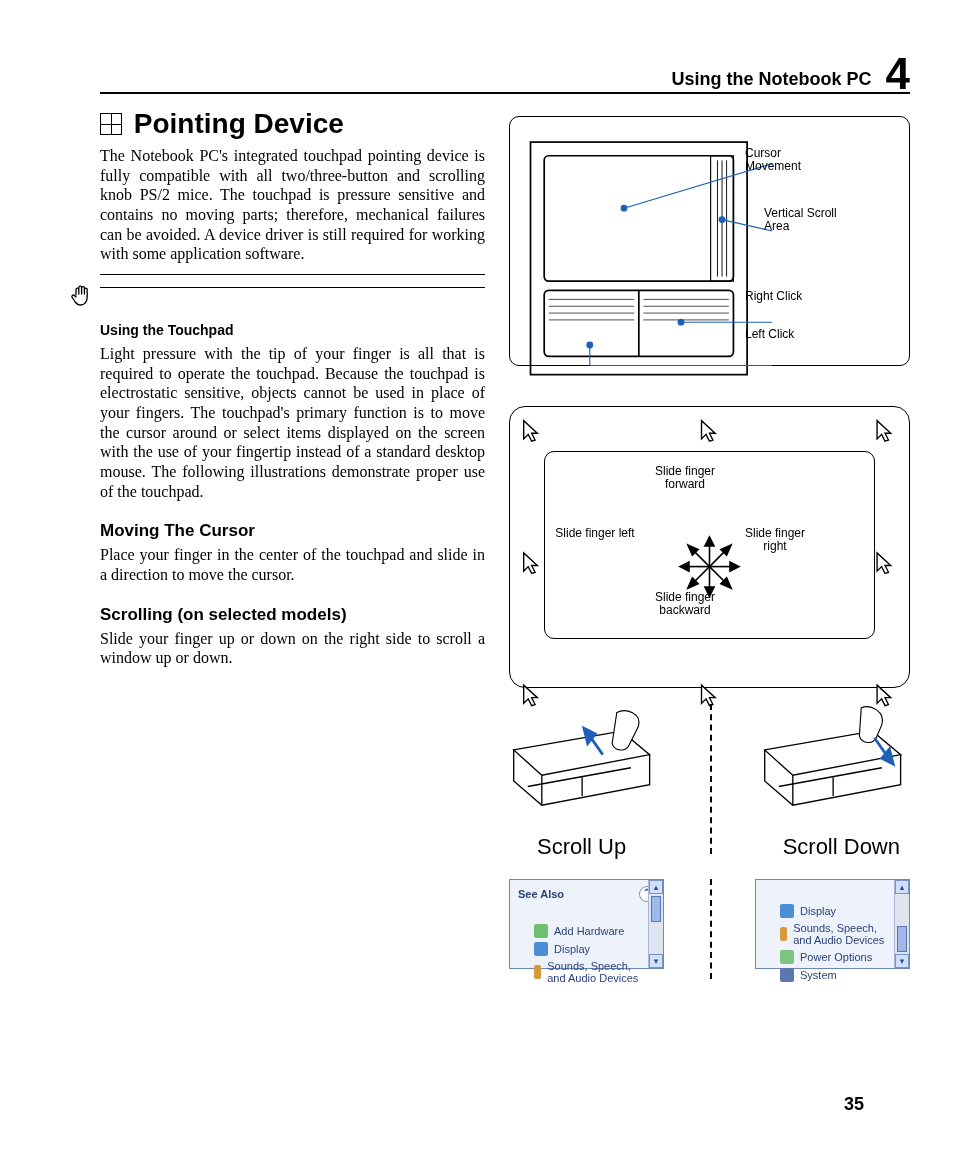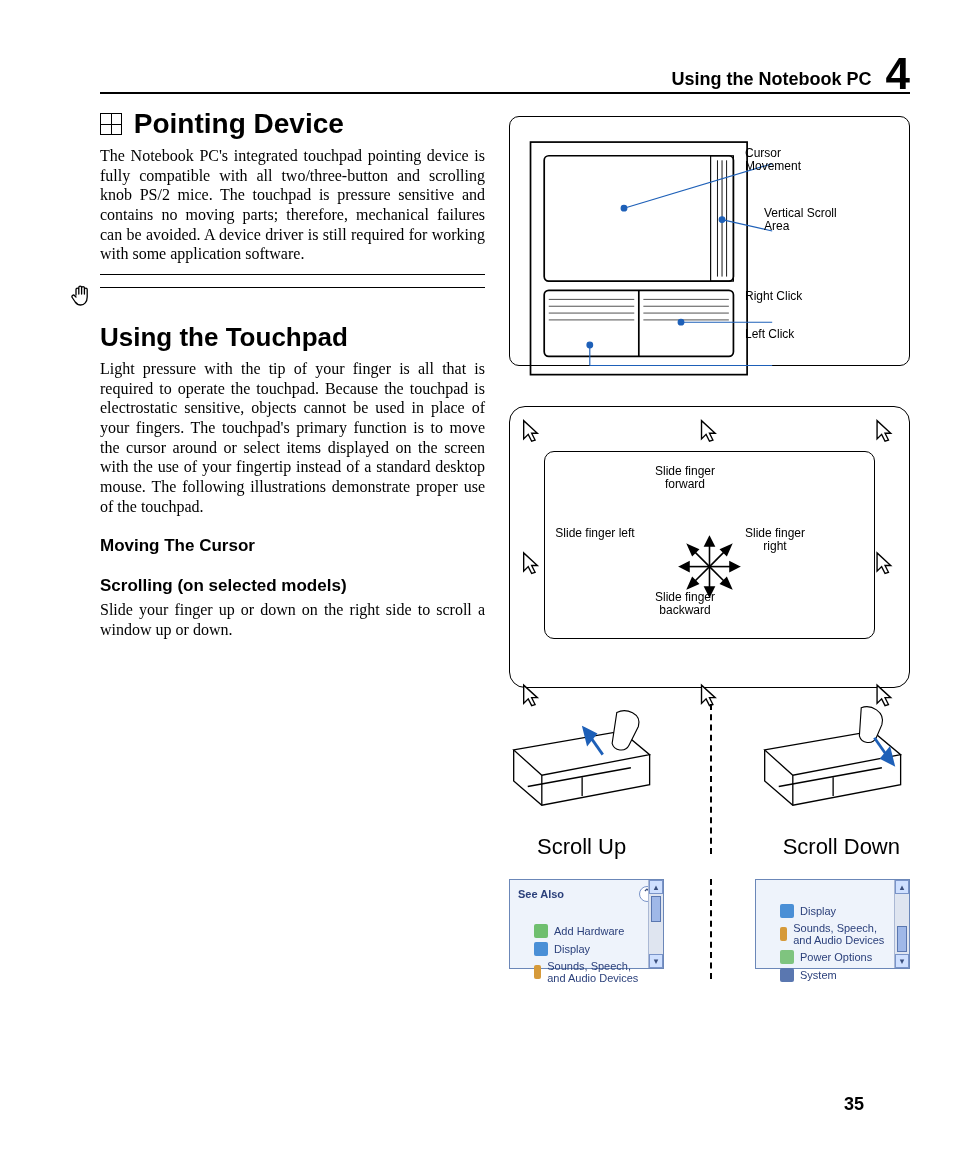--- a/index.html
+++ b/index.html
@@ -95,21 +95,21 @@
   .important-text {
     font-family: Helvetica, Arial, sans-serif;
     font-weight: bold;
     font-size: 15px;
     text-align: justify;
     line-height: 1.3;
   }
   h2.sub {
     font-family: Helvetica, Arial, sans-serif;
     font-weight: bold;
-    font-size: 26px;
+    font-size: 14px;
     margin: 0 0 6px 0;
   }
   h3.subsub {
     font-family: Helvetica, Arial, sans-serif;
     font-weight: bold;
     font-size: 17px;
     margin: 20px 0 4px 0;
   }
 
   
@@ -269,20 +269,21 @@
           <svg width="24" height="28" viewBox="0 0 24 28">
             <path d="M6 12 V6.5 a1.4 1.4 0 0 1 2.8 0 V11 M8.8 11 V4.5 a1.4 1.4 0 0 1 2.8 0 V11 M11.6 11 V5 a1.4 1.4 0 0 1 2.8 0 V11 M14.4 11 V6.5 a1.4 1.4 0 0 1 2.8 0 V14 c0 5 -3 8 -6.5 8 c-2.5 0 -4 -1 -5.5 -3 l-3 -4.5 a1.5 1.5 0 0 1 2.4 -1.8 L6 14" fill="none" stroke="#000" stroke-width="1.3" stroke-linecap="round" stroke-linejoin="round"></path>
           </svg>
         </span>
       </div>
 
       <h2 class="sub">Using the Touchpad</h2>
       <p class="body">Light pressure with the tip of your finger is all that is required to operate the touchpad. Because the touchpad is electrostatic sensitive, objects cannot be used in place of your fingers. The touchpad's primary function is to move the cursor around or select items displayed on the screen with the use of your fingertip instead of a standard desktop mouse. The following illustrations demonstrate proper use of the touchpad.</p>
 
       <h3 class="subsub">Moving The Cursor</h3>
+      <p class="body">Place your finger in the center of the touchpad and slide in a direction to move the cursor.</p>
 
       <h3 class="subsub">Scrolling (on selected models)</h3>
       <p class="body">Slide your finger up or down on the right side to scroll a window up or down.</p>
     </div>
 
     <div class="right">
 
       <div class="fig1">
         <svg viewBox="0 0 350 248">
 

